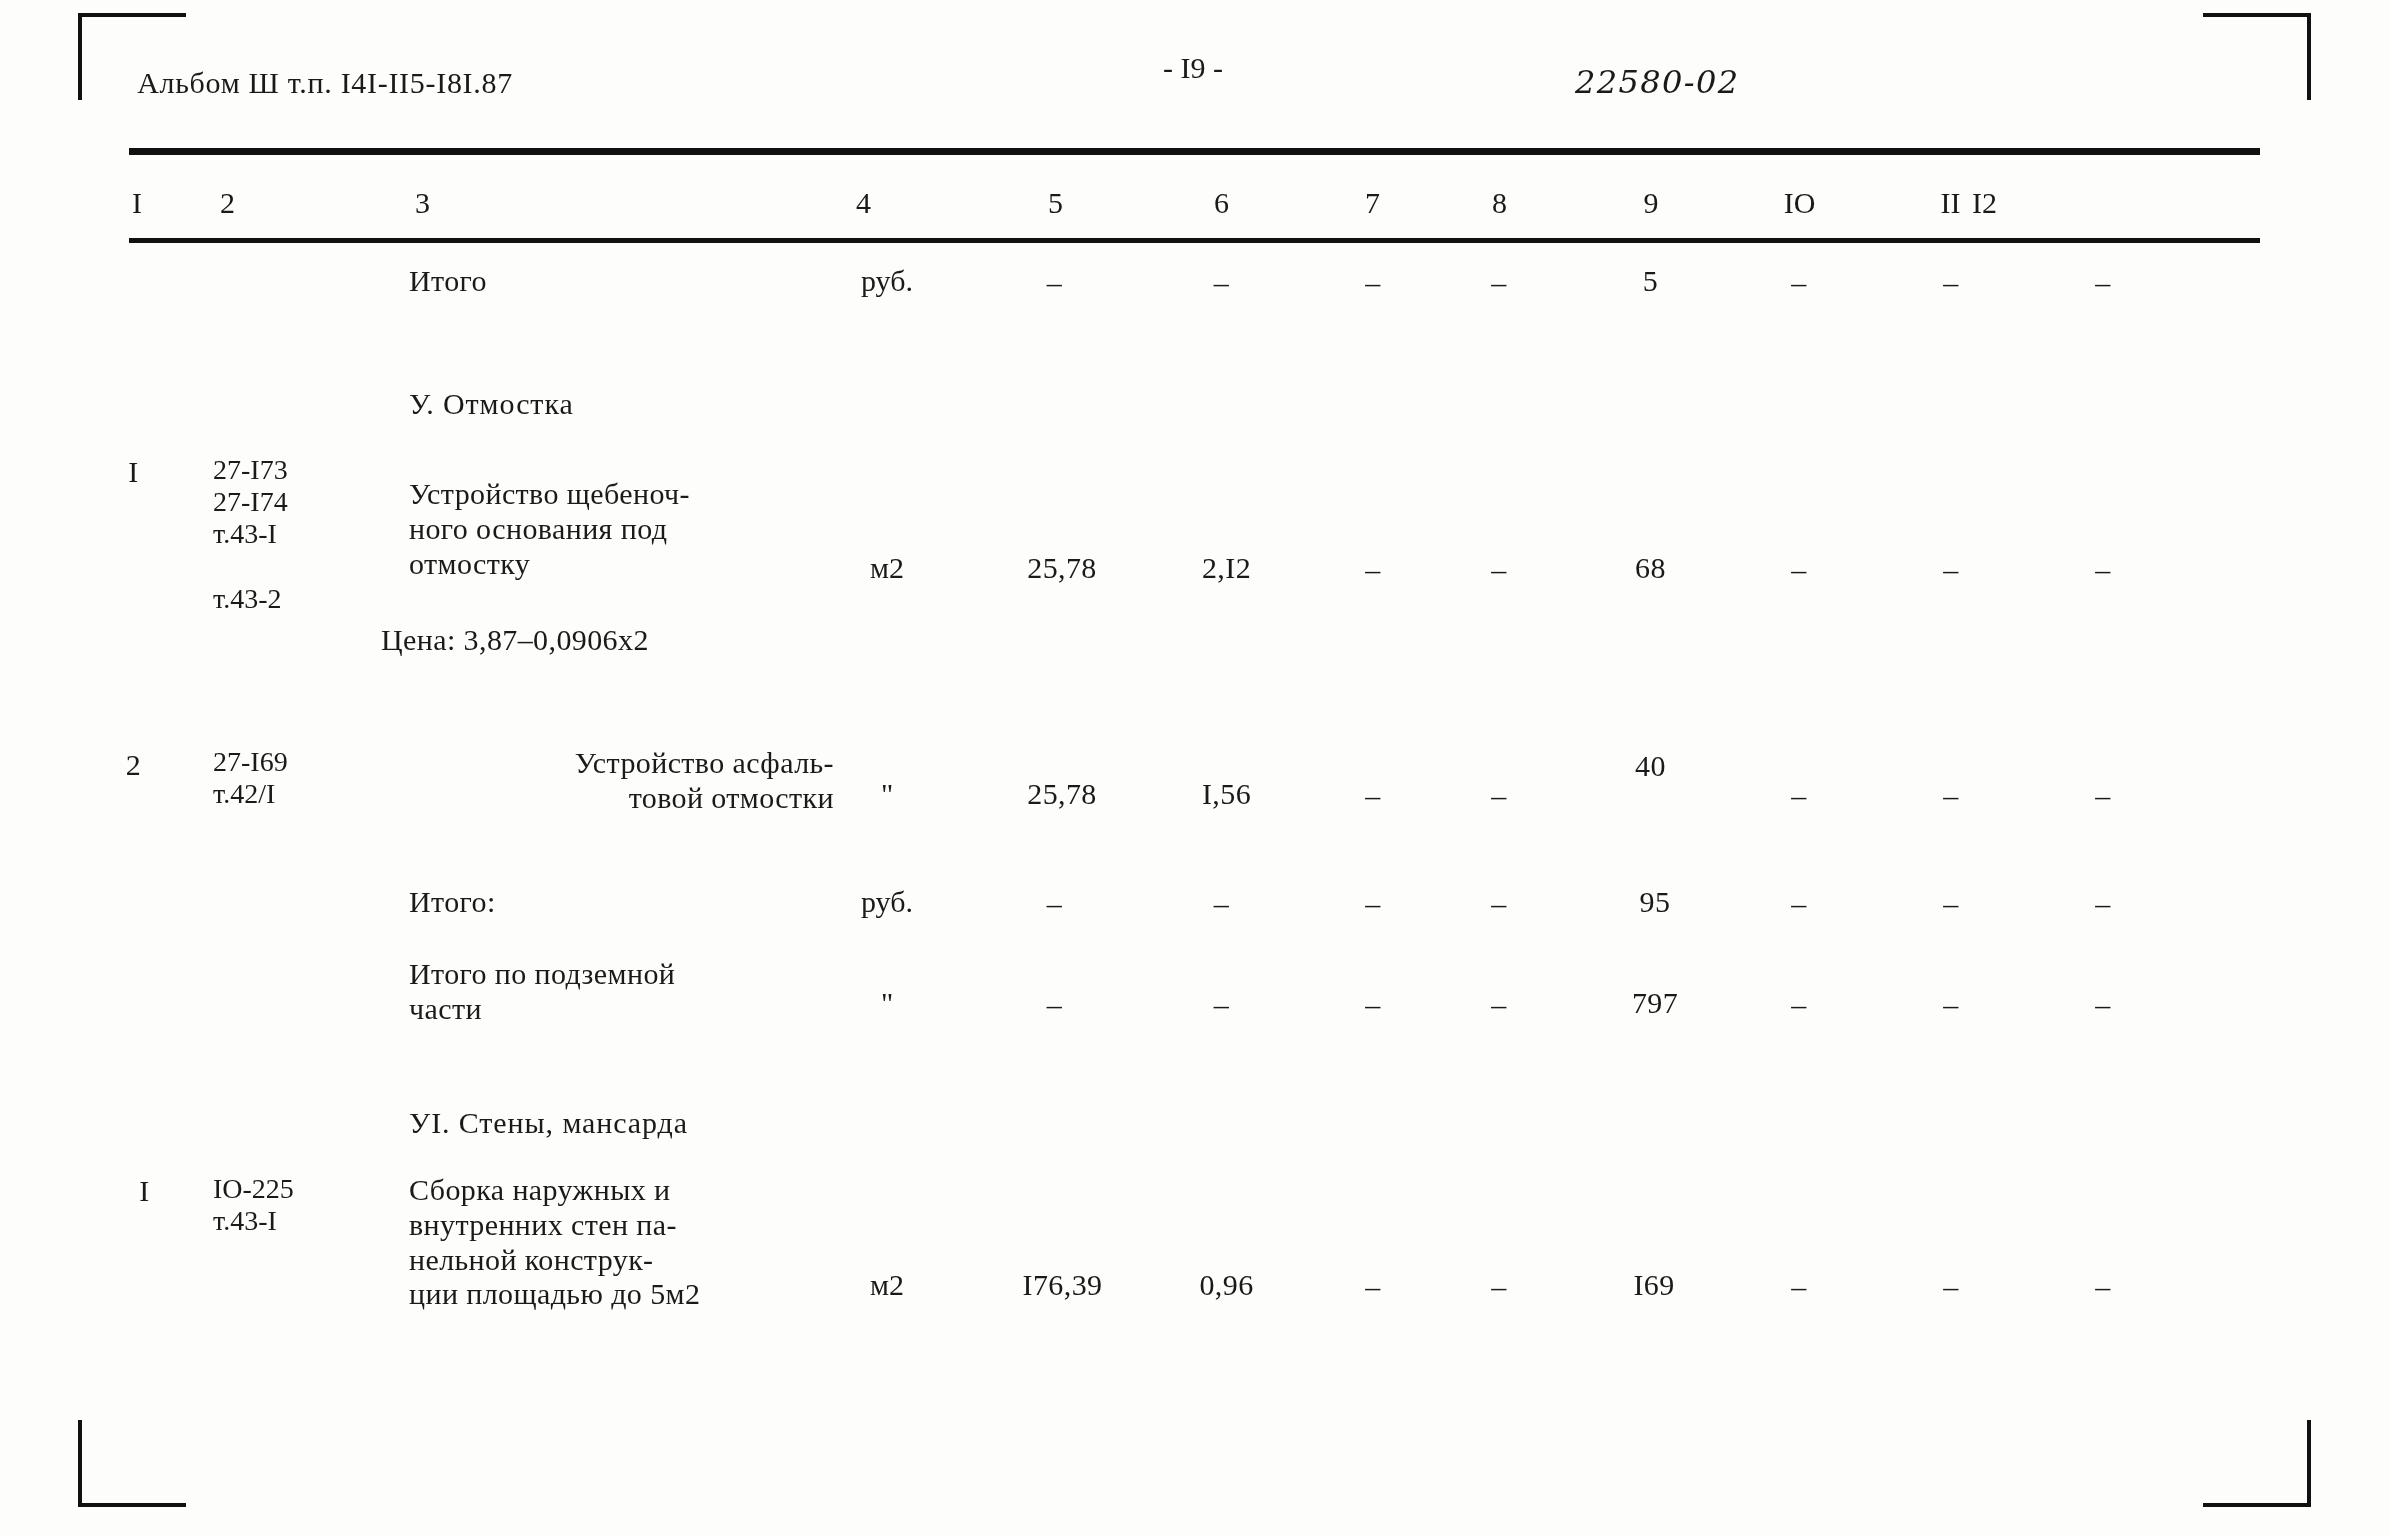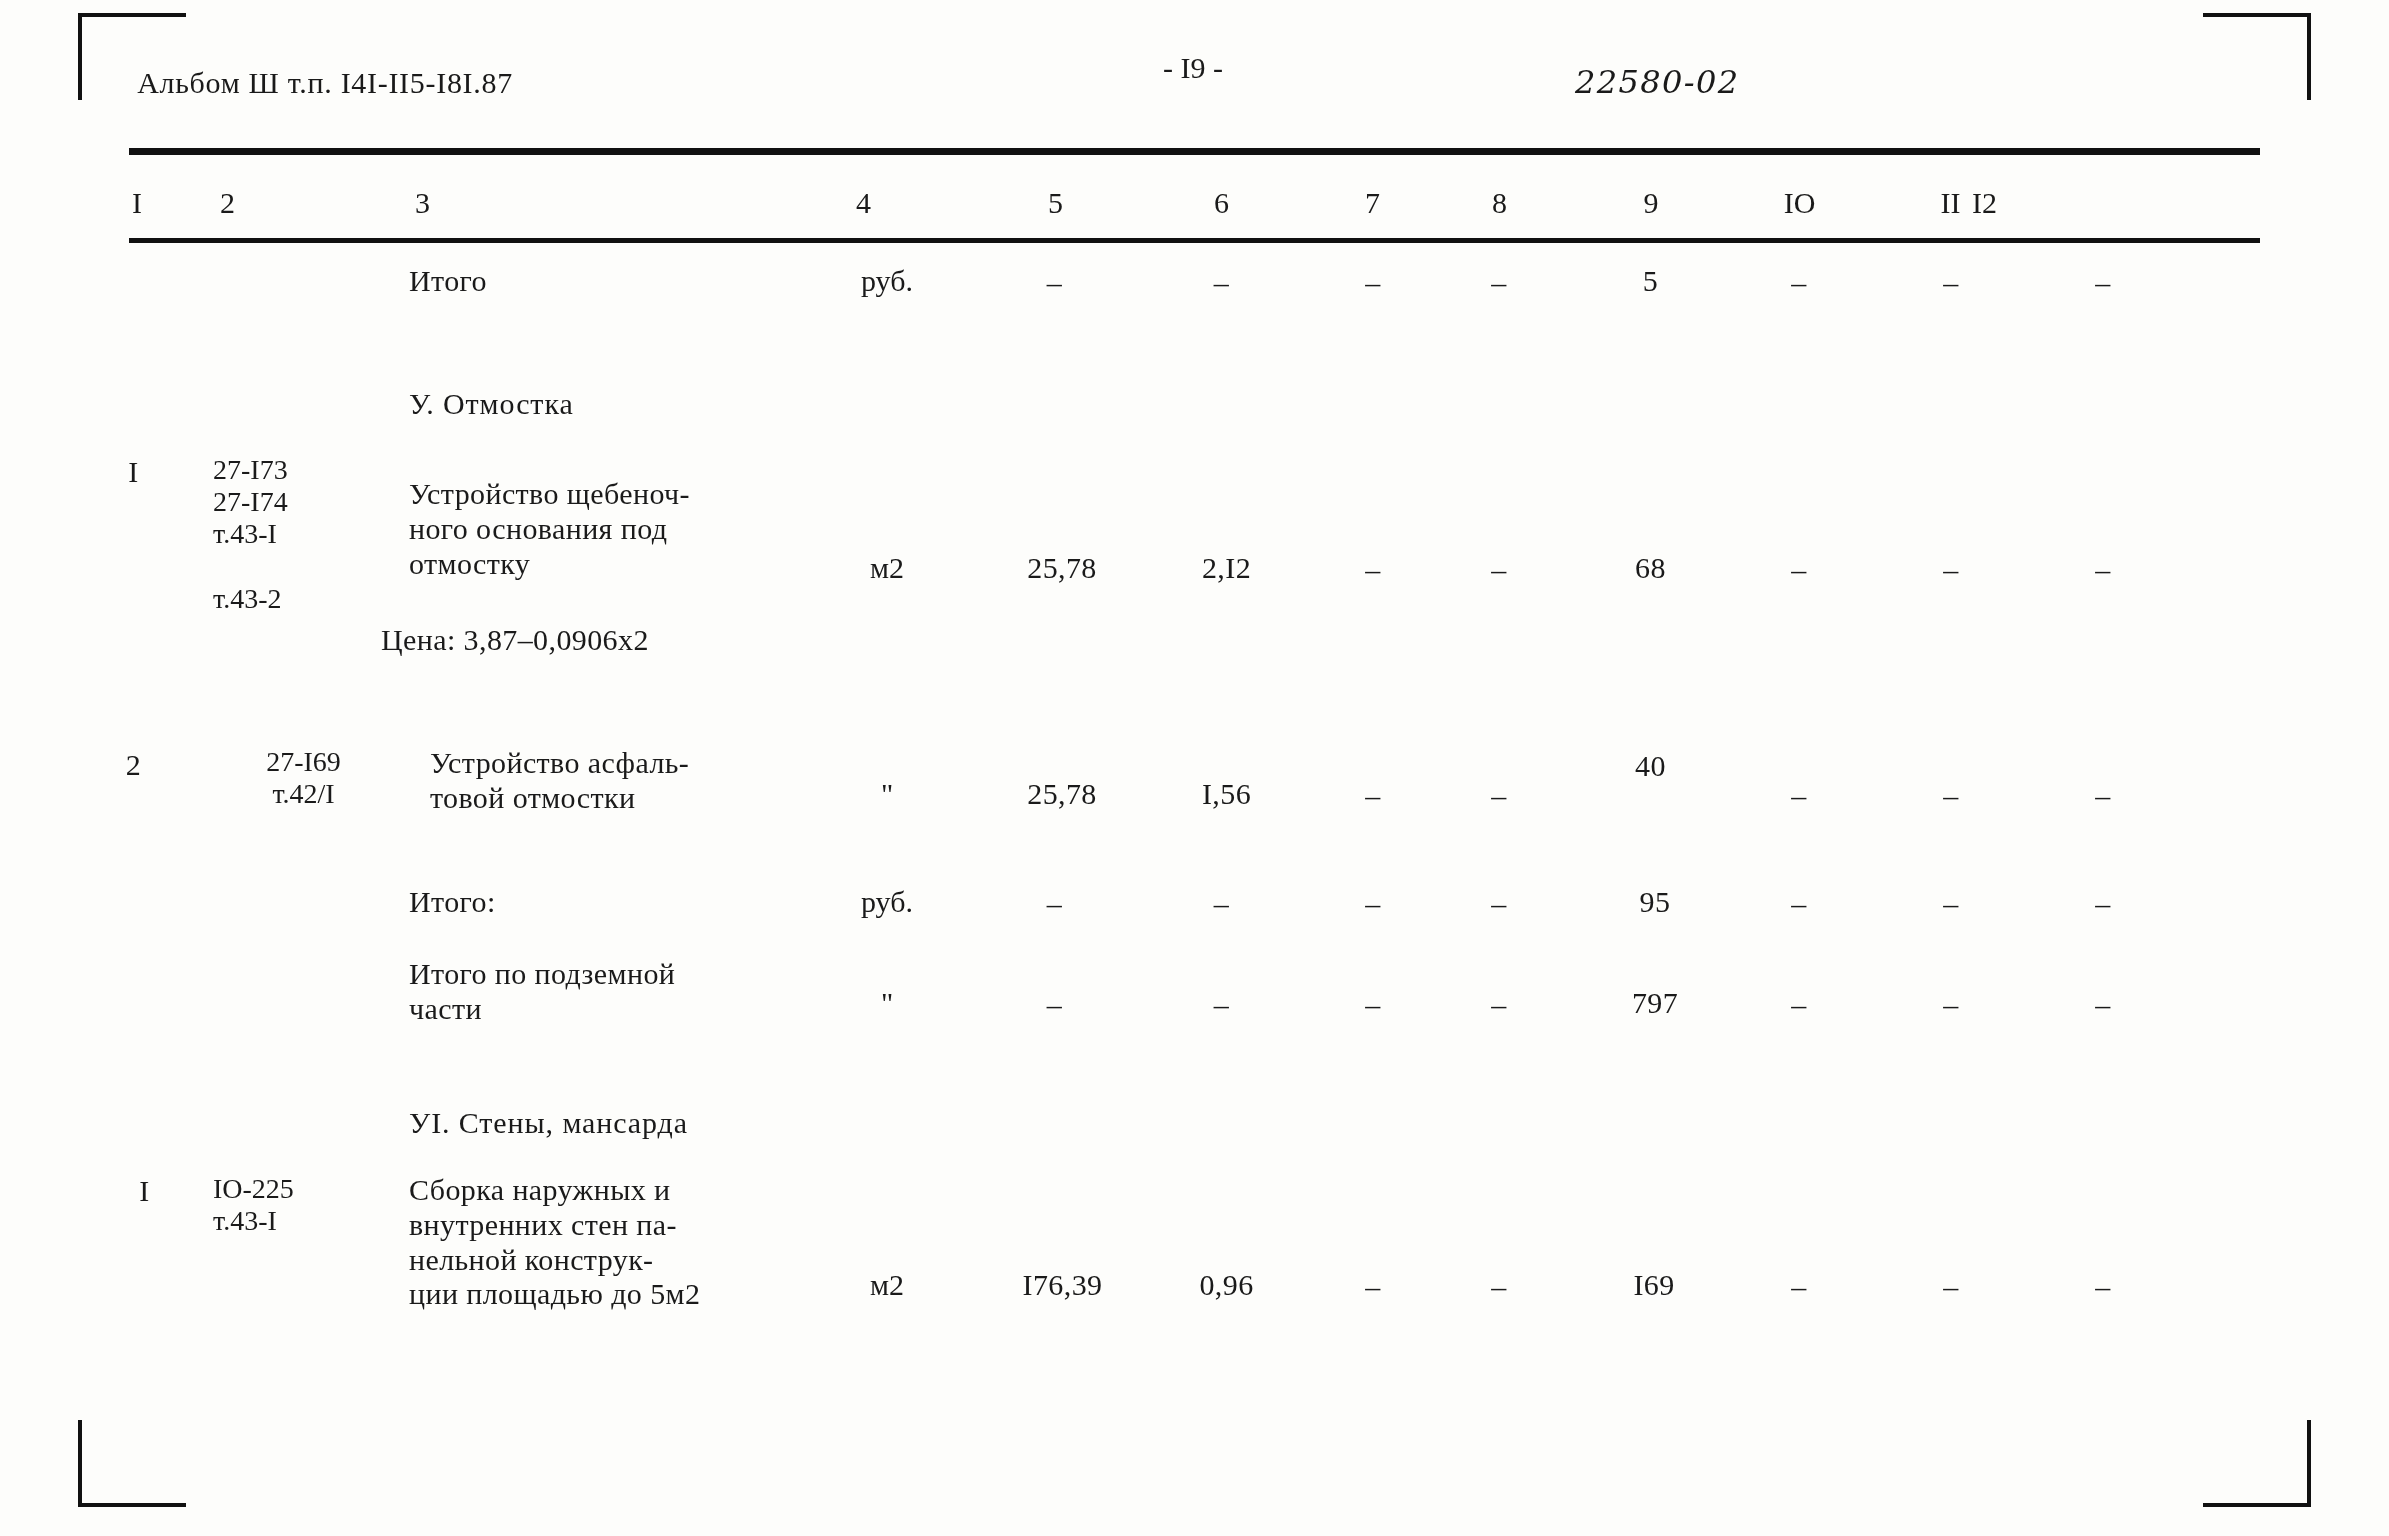--- a/index.html
+++ b/index.html
@@ -182,23 +182,23 @@
   <div class="cell num" style="left:997px; top:551px; width:130px;">25,78</div>
   <div class="cell num" style="left:1167px; top:551px; width:119px;">2,I2</div>
   <div class="cell num" style="left:1337px; top:553px; width:72px;">–</div>
   <div class="cell num" style="left:1463px; top:553px; width:72px;">–</div>
   <div class="cell num" style="left:1600px; top:551px; width:101px;">68</div>
   <div class="cell num" style="left:1752px; top:553px; width:94px;">–</div>
   <div class="cell num" style="left:1904px; top:553px; width:94px;">–</div>
   <div class="cell num" style="left:2056px; top:553px; width:94px;">–</div>
 
   <div class="cell num" style="left:101px; top:748px; width:65px;">2</div>
-  <div class="cell code" style="left:213px; top:746px; width:181px;text-align:center;">27-I69
+  <div class="cell code" style="left:213px; top:746px; width:181px;">27-I69
 т.42/I</div>
-  <div class="cell desc" style="left:430px; top:746px; width:448px;">Устройство асфаль-
+  <div class="cell desc" style="left:386px; top:746px; width:448px;text-align:right;">Устройство асфаль-
 товой отмостки</div>
   <div class="cell center" style="left:829px; top:777px; width:116px;">"</div>
   <div class="cell num" style="left:997px; top:777px; width:130px;">25,78</div>
   <div class="cell num" style="left:1167px; top:777px; width:119px;">I,56</div>
   <div class="cell num" style="left:1337px; top:779px; width:72px;">–</div>
   <div class="cell num" style="left:1463px; top:779px; width:72px;">–</div>
   <div class="cell num" style="left:1600px; top:749px; width:101px;">40</div>
   <div class="cell num" style="left:1752px; top:779px; width:94px;">–</div>
   <div class="cell num" style="left:1904px; top:779px; width:94px;">–</div>
   <div class="cell num" style="left:2056px; top:779px; width:94px;">–</div>

